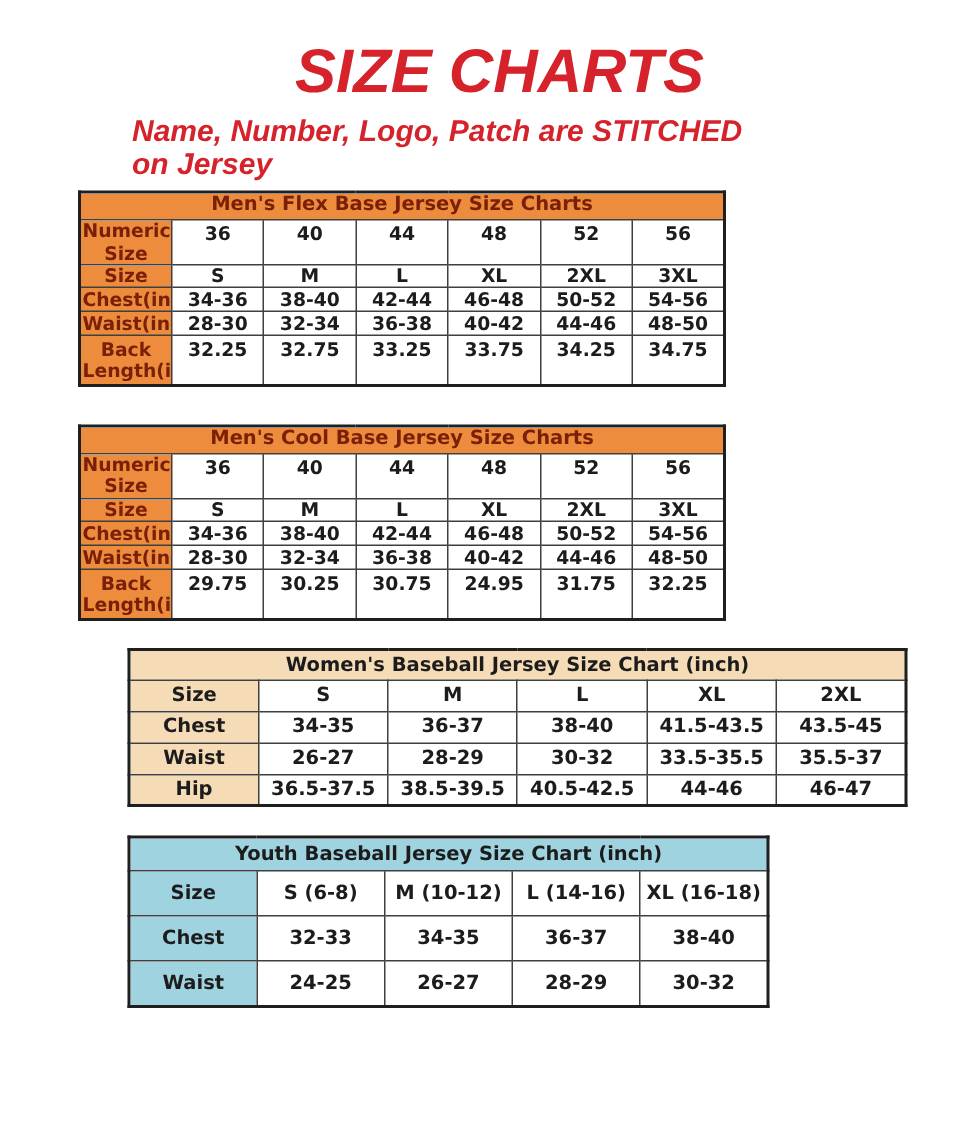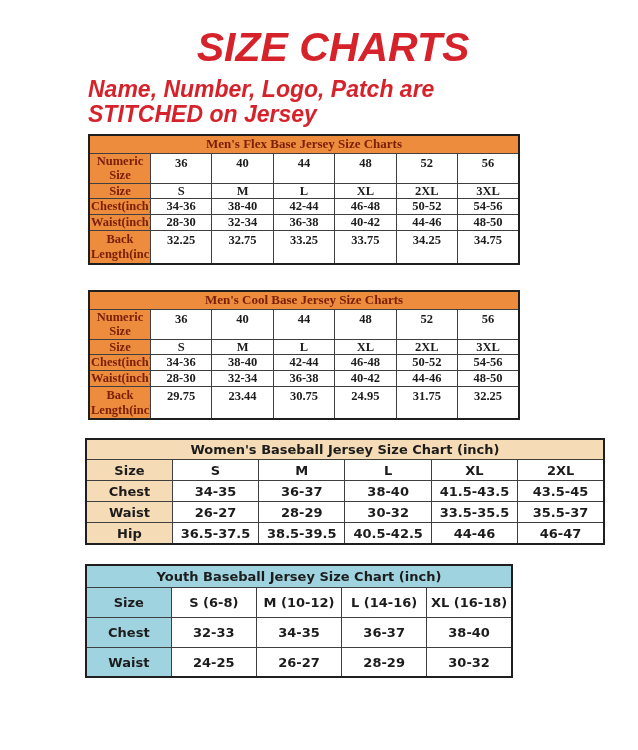--- a/index.html
+++ b/index.html
@@ -22,21 +22,21 @@
     letter-spacing: 0px;
     color: var(--title-red, #d6232b);
     padding-left: 28px;
   }
   .subtitle {
     margin: 8px 0 0 88px;
     width: 424px;
     font-family: "Liberation Sans", sans-serif;
     font-style: italic;
     font-weight: bold;
-    font-size: 23px;
+    font-size: 20px;
     line-height: 1.1;
     color: var(--title-red, #d6232b);
   }
 
   table.size-table {
     border-collapse: collapse;
     table-layout: fixed;
     border: 2px solid #1f1f1f;
   }
   .size-table th, .size-table td {
@@ -54,21 +54,21 @@
   .size-table th.row-label {
     background: var(--hd);
     color: var(--hdtx);
   }
   .size-table td.size-value {
     background: #ffffff;
     color: var(--celltx);
   }
 
   
-  .theme-orange { margin-left: 88px; width: 432px; font-size: 12.5px; line-height: 1.15; font-family: Liberation Serif, serif; }
+  .theme-orange { margin-left: 52px; width: 432px; font-size: 12.5px; line-height: 1.15; }
   .theme-orange .t-head { height: 17px; font-size: 13px; }
   .theme-orange th.row-label { width: 88px; }
   .theme-orange tbody tr:nth-child(1) { height: 30px; }
   .theme-orange tbody tr:nth-child(2) { height: 15px; }
   .theme-orange tbody tr:nth-child(3),
   .theme-orange tbody tr:nth-child(4) { height: 16px; }
   .theme-orange tbody tr:nth-child(5) { height: 33px; }
   .theme-orange tbody tr:nth-child(1) td.size-value,
   .theme-orange tbody tr:nth-child(5) td.size-value { vertical-align: top; padding-top: 2px; }
 
@@ -190,21 +190,21 @@
             <td class="size-value">28-30</td>
             <td class="size-value">32-34</td>
             <td class="size-value">36-38</td>
             <td class="size-value">40-42</td>
             <td class="size-value">44-46</td>
             <td class="size-value">48-50</td>
           </tr>
           <tr>
             <th class="row-label">Back Length(inch)</th>
             <td class="size-value">29.75</td>
-            <td class="size-value">23.44</td>
+            <td class="size-value">30.25</td>
             <td class="size-value">30.75</td>
             <td class="size-value">24.95</td>
             <td class="size-value">31.75</td>
             <td class="size-value">32.25</td>
           </tr>
         </tbody>
       </table>
       <table class="size-table theme-peach t2" style="--hd: #F6DBB7; --hdtx: #1C1C1C; --celltx: #1C1C1C;">
         <thead>
           <tr>

